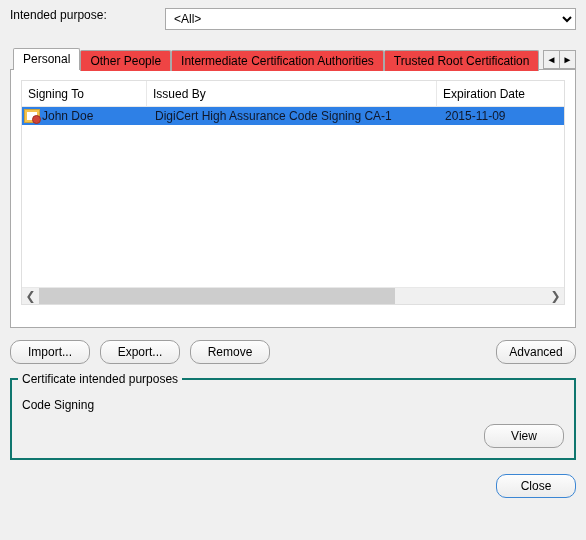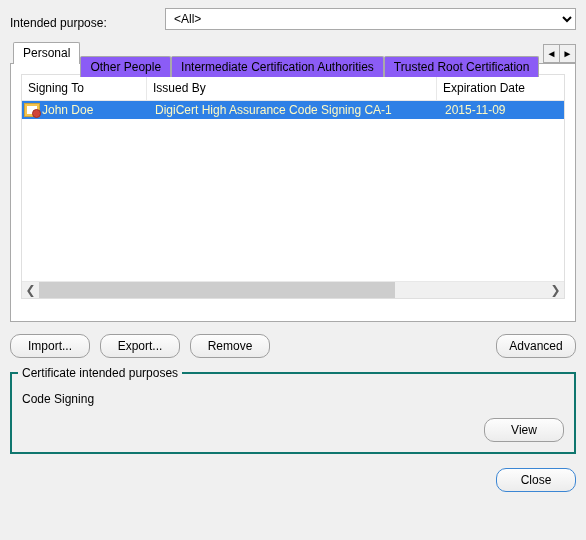--- a/index.html
+++ b/index.html
@@ -1,32 +1,32 @@
 <!DOCTYPE html>
 <html><head>
 <meta charset="utf-8">
 <style>
   * { box-sizing: border-box; font-family: "Segoe UI", Tahoma, sans-serif; font-size: 12px; }
   body { margin: 0; background: #f0f0f0; width: 586px; height: 540px; overflow: hidden; }
   .container { padding: 8px 10px; }
-  .row-purpose { display: flex; align-items: flex-end; margin-bottom: 10px; }
+  .row-purpose { display: flex; align-items: flex-start; margin-bottom: 16px; }
   .row-purpose label { width: 155px; }
   .select-wrap { flex: 1; position: relative; }
   select {
     width: 100%; height: 22px; background: #fff; border: 1px solid #a9a9a9;
     padding: 0 4px; outline: none;
   }
   .tab-strip {
     display: flex; align-items: flex-end; position: relative; height: 24px;
     border-bottom: 1px solid #a9a9a9; padding-left: 3px;
   }
   .tab {
     border: 1px solid #a9a9a9; border-bottom: none;
-    padding: 3px 9px; background: #8b5cf6; margin-right: 0px;
-    position: relative; top: 14px; cursor: default;
+    padding: 3px 9px; background: #ef4444; margin-right: 0px;
+    position: relative; top: 2px; cursor: default;
     border-top-left-radius: 2px; border-top-right-radius: 2px;
     white-space: nowrap;
   }
   .tab.active { background: #fff; top: 1px; z-index: 2; padding-bottom:4px;}
   .tab-nav { margin-left: auto; display: flex; }
   .tab-arrow {
     width: 17px; height: 19px; border: 1px solid #a9a9a9; background: #f0f0f0;
     display: flex; align-items: center; justify-content: center; margin-left: -1px;
     cursor: default;
   }
@@ -43,21 +43,21 @@
     height: 26px; align-items: center;
   }
   .col { padding: 0 6px; overflow: hidden; white-space: nowrap; text-overflow: ellipsis; }
   .col-issued-to { width: 125px; border-right: 1px solid #e8e8e8; height:100%; display:flex; align-items:center;}
   .col-issued-by { width: 290px; border-right: 1px solid #e8e8e8; height:100%; display:flex; align-items:center;}
   .col-exp { flex: 1; height:100%; display:flex; align-items:center;}
   .list-body { flex: 1; overflow: hidden; }
   .list-row {
     display: flex; height: 18px; align-items: center;
   }
-  .list-row.selected { background: #2e80e6; color: #fef9c3; }
+  .list-row.selected { background: #2e80e6; color: #0f172a; }
   .cert-icon {
     width: 16px; height: 14px; margin: 0 2px 0 2px; flex-shrink: 0;
     background:
       linear-gradient(#fff,#fff) 2px 2px/10px 8px no-repeat,
       linear-gradient(#f5c34d,#f5c34d) 0 0/14px 12px no-repeat;
     border: 1px solid #c9a23f;
     position: relative;
   }
   .cert-icon::after{
     content:""; position:absolute; right:-2px; bottom:-2px;

